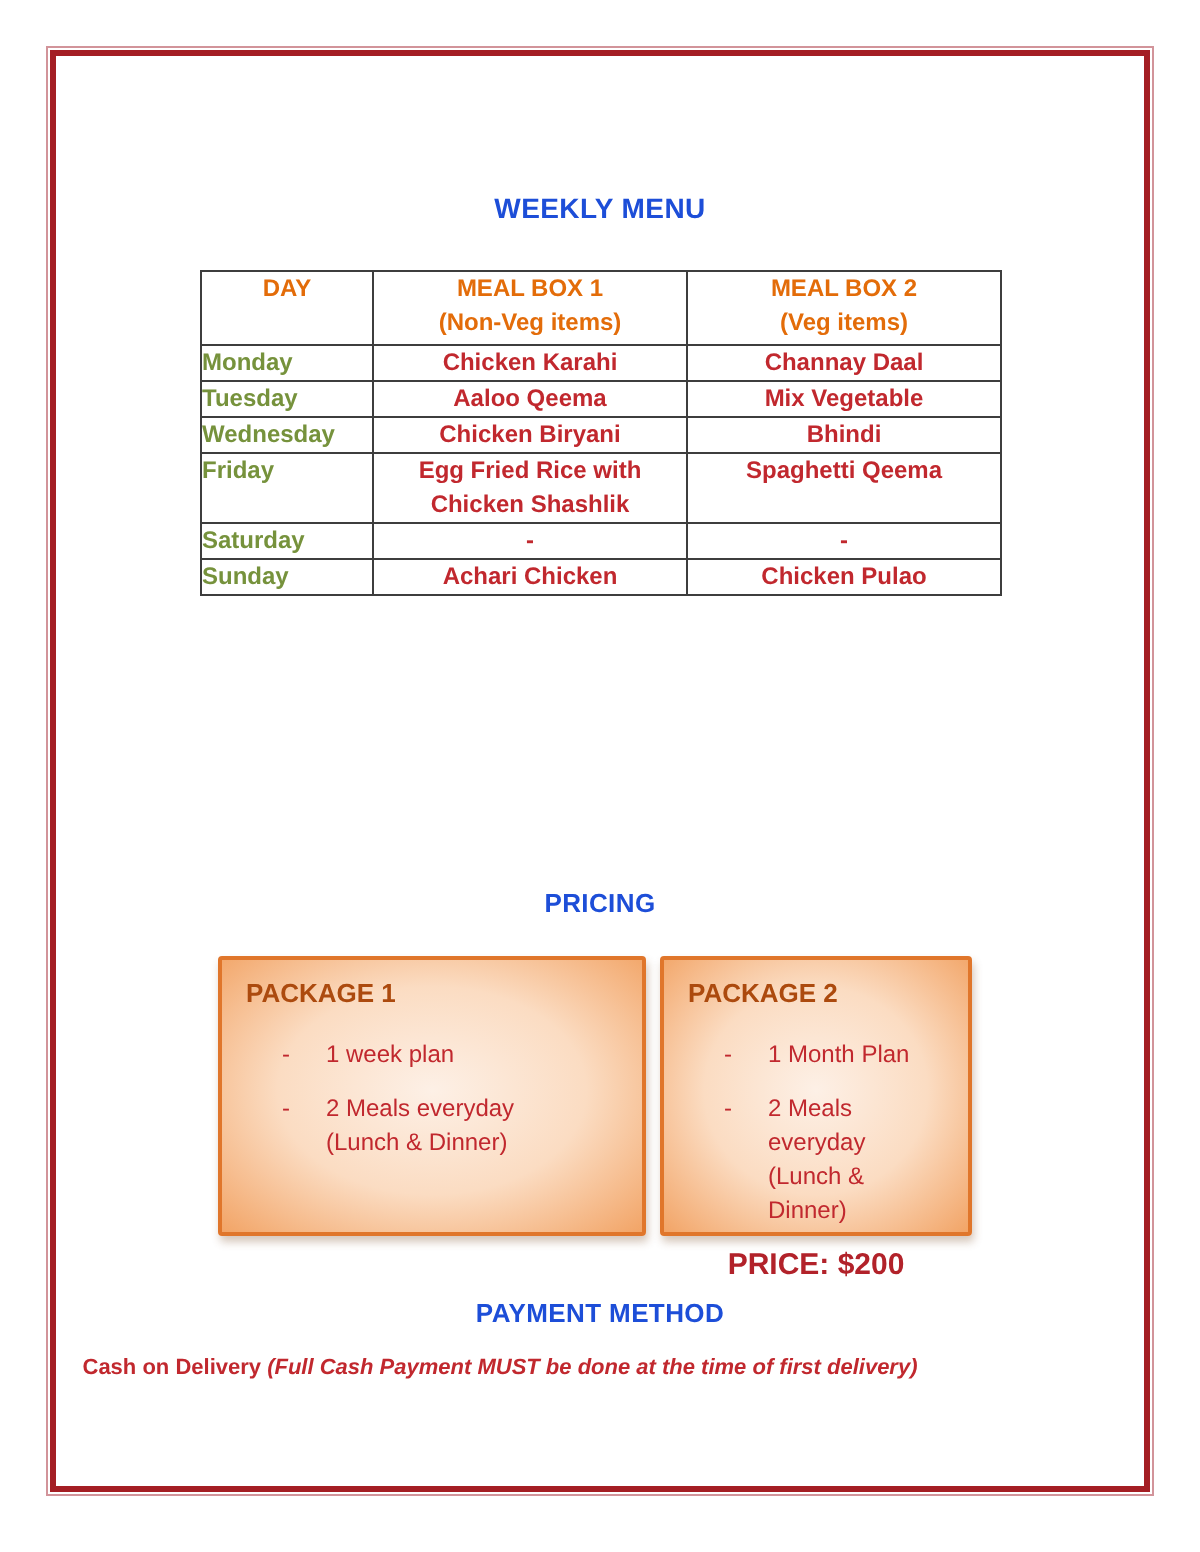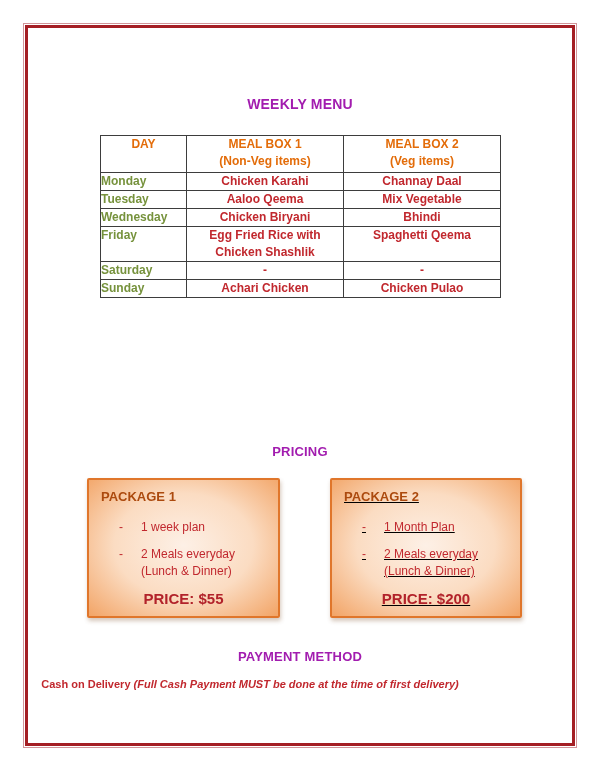--- a/index.html
+++ b/index.html
@@ -13,21 +13,21 @@
     position:absolute;left:23px;top:23px;width:552px;height:723px;
     border:1px solid #d2949a;
   }
   .border-inner{
     position:absolute;left:1px;top:1px;right:1px;bottom:1px;
     border:3px solid #a41e24;
   }
   
   .center-heading{
     position:absolute;left:0;width:600px;text-align:center;
-    font-weight:bold;font-size:14px;color:#a21caf;letter-spacing:0.2px;
+    font-weight:bold;font-size:14px;color:#1d4ed8;letter-spacing:0.2px;
   }
   #title{top:96px;}
   #pricing-heading{top:444px;font-size:13px;}
   #payment-heading{top:649px;font-size:13px;}
   
   table.menu{
     position:absolute;left:100px;top:135px;width:400px;
     border-collapse:collapse;table-layout:fixed;
   }
   table.menu th, table.menu td{
@@ -45,22 +45,22 @@
   .comp-heading{color:#e36c09;font-weight:bold;font-size:12px;}
   .comp-item{color:#c1282e;font-weight:bold;font-size:12px;}
   
   .pkg{
     position:absolute;top:478px;height:140px;
     border:2px solid #e0762b;border-radius:2px;
     background:radial-gradient(ellipse at 50% 48%, #fdf0e6 0%, #fbdcc2 52%, #f2a466 100%);
     box-shadow:1px 3px 4px rgba(120,70,30,0.30);
     box-sizing:border-box;padding:9px 12px 0 12px;
   }
-  #package-1{left:87px;width:193px;}
-  #package-2{left:330px;width:192px;text-decoration:underline;}
+  #package-1{left:109px;width:214px;}
+  #package-2{left:330px;width:156px;}
   .pkg-name{color:#ac4a0e;font-weight:bold;font-size:13px;}
   .pkg-bullets{margin-top:15px;margin-left:18px;}
   .bullet-row{display:flex;margin-bottom:10px;color:#c1282e;font-size:12px;line-height:17px;}
   .bullet-dash{width:22px;flex:0 0 22px;}
   .bullet-text{white-space:pre-line;}
   .pkg-price{margin-top:4px;text-align:center;color:#b2222a;font-weight:bold;font-size:15px;}
   
   #payment-note{
     position:absolute;left:0;top:678px;width:500px;text-align:center;
     font-size:11px;color:#c1282e;
@@ -135,21 +135,20 @@
     <div class="bullet-row">
       <span class="bullet-dash">-</span>
       <span class="bullet-text">1  week plan</span>
     </div>
     <div class="bullet-row">
       <span class="bullet-dash">-</span>
       <span class="bullet-text">2 Meals everyday
 (Lunch &amp; Dinner)</span>
     </div>
   </div>
-  <div class="pkg-price">PRICE: $55</div>
 </div>
 
 <div id="package-2" class="pkg">
   <div class="pkg-name">PACKAGE 2</div>
   <div class="pkg-bullets">
     <div class="bullet-row">
       <span class="bullet-dash">-</span>
       <span class="bullet-text">1  Month Plan</span>
     </div>
     <div class="bullet-row">

